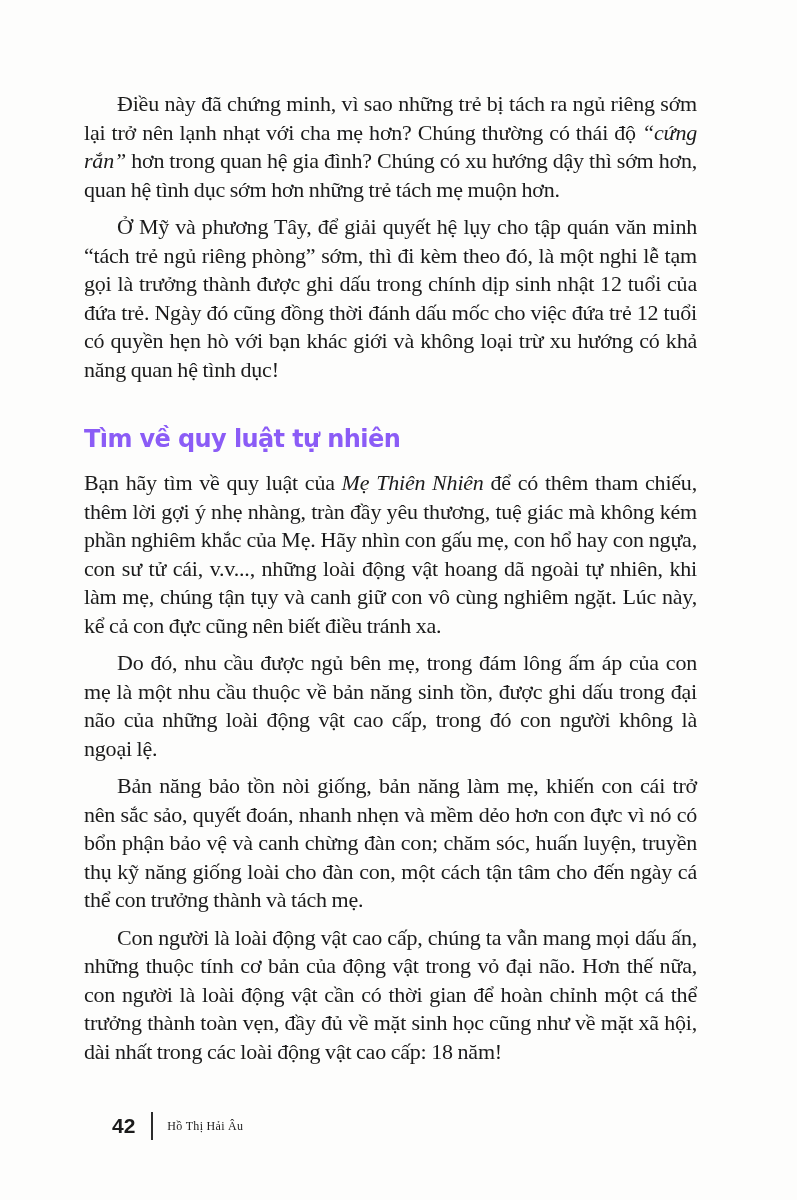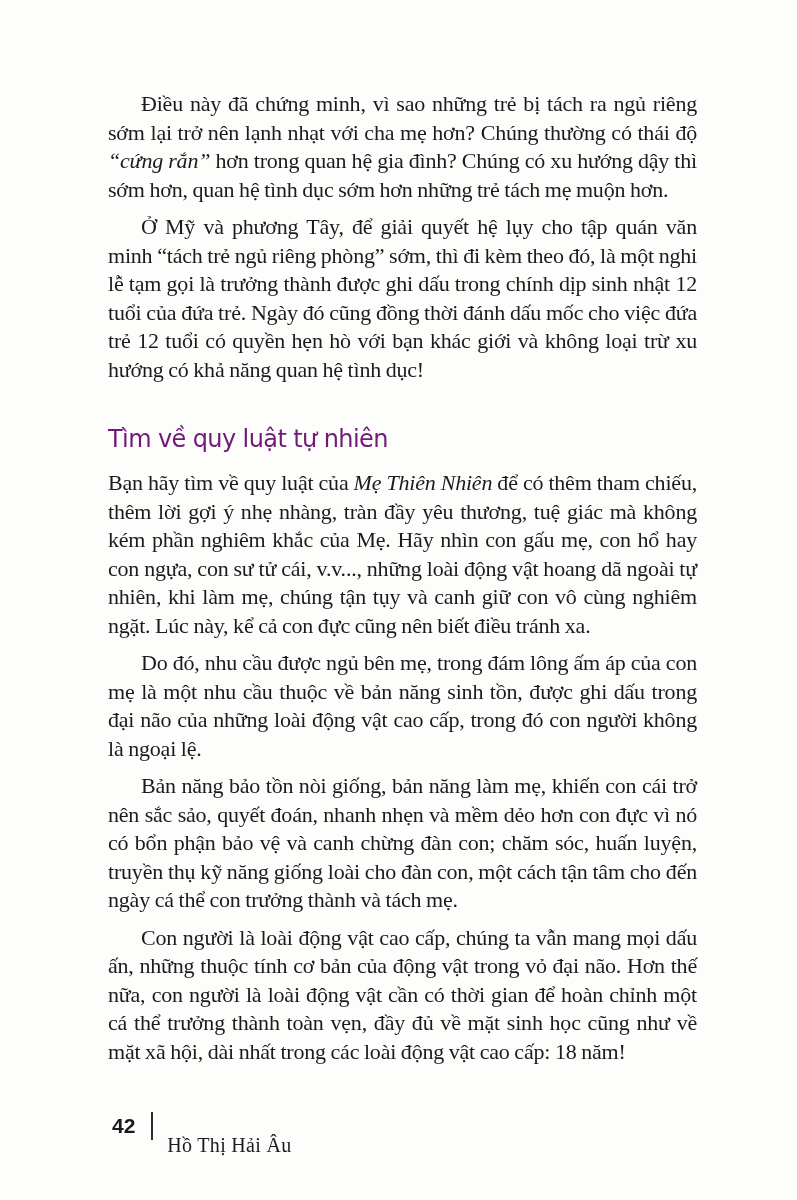--- a/index.html
+++ b/index.html
@@ -6,46 +6,46 @@
     margin: 0;
     padding: 0;
     background: #fdfdfc;
   }
   .book-page {
     position: relative;
     width: 797px;
     height: 1200px;
     box-sizing: border-box;
     background: #fdfdfc;
-    padding: 90px 100px 0 108px;
+    padding: 90px 100px 0 84px;
     font-family: "Liberation Serif", serif;
     font-size: 22px;
     line-height: 28.5px;
     color: #1b1b1b;
     overflow: hidden;
   }
   .body-text p {
     margin: 0 0 9px 0;
     text-align: justify;
     letter-spacing: -0.2px;
     word-spacing: -0.6px;
   }
   .body-text p.indent {
     text-indent: 33px;
   }
   .body-text em {
     font-style: italic;
   }
   h2.section-heading {
     font-family: "DejaVu Sans", sans-serif;
-    font-weight: 400;
+    font-weight: 700;
     font-size: 24px;
     line-height: 31px;
     letter-spacing: -0.6px;
-    color: #701a75;
+    color: #8b5cf6;
     margin: 40px 0 14px 0;
     text-align: left;
   }
   .page-footer {
     position: absolute;
     left: 112px;
     top: 1112px;
     display: flex;
     align-items: flex-start;
   }
@@ -56,24 +56,23 @@
     color: #1b1b1b;
   }
   .footer-divider {
     width: 2px;
     height: 28px;
     background: #2c2c2c;
     margin: 0 14px 0 16px;
   }
   .author-name {
     font-family: "Liberation Serif", serif;
-    font-size: 20px;
+    font-size: 12px;
     letter-spacing: 0.3px;
     color: #1b1b1b;
-    margin-top: 19px;
   }
 </style>
 </head>
 <body>
 
 <div class="book-page">
   <div class="body-text">
 
     <p class="indent"><span>Điều này đã chứng minh, vì sao những trẻ bị tách ra ngủ riêng sớm lại trở nên lạnh nhạt với cha mẹ hơn? Chúng thường có thái độ </span><em>“cứng rắn”</em><span> hơn trong quan hệ gia đình? Chúng có xu hướng dậy thì sớm hơn, quan hệ tình dục sớm hơn những trẻ tách mẹ muộn hơn.</span></p>
 

